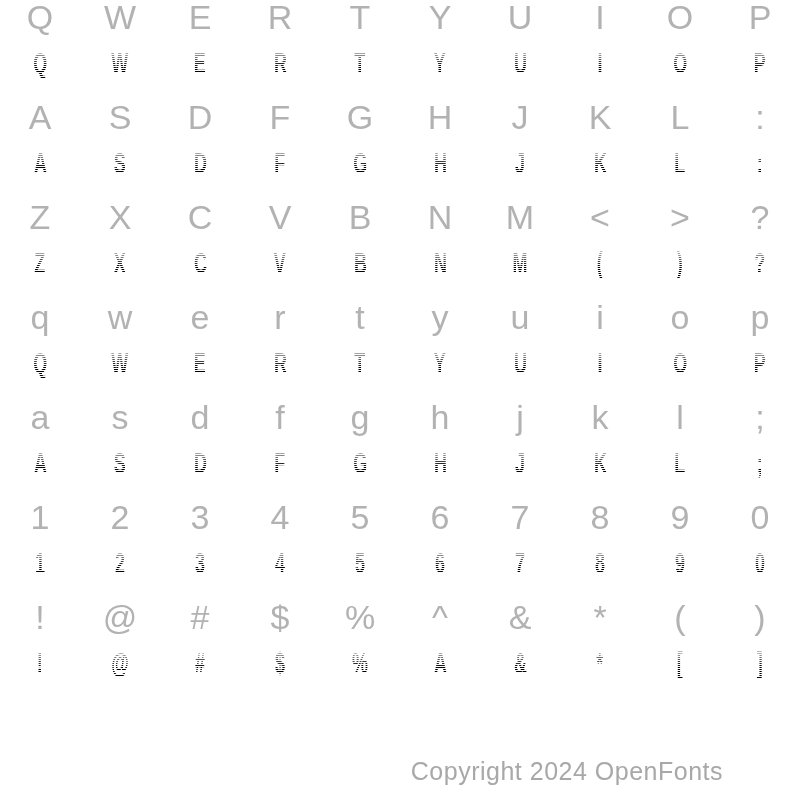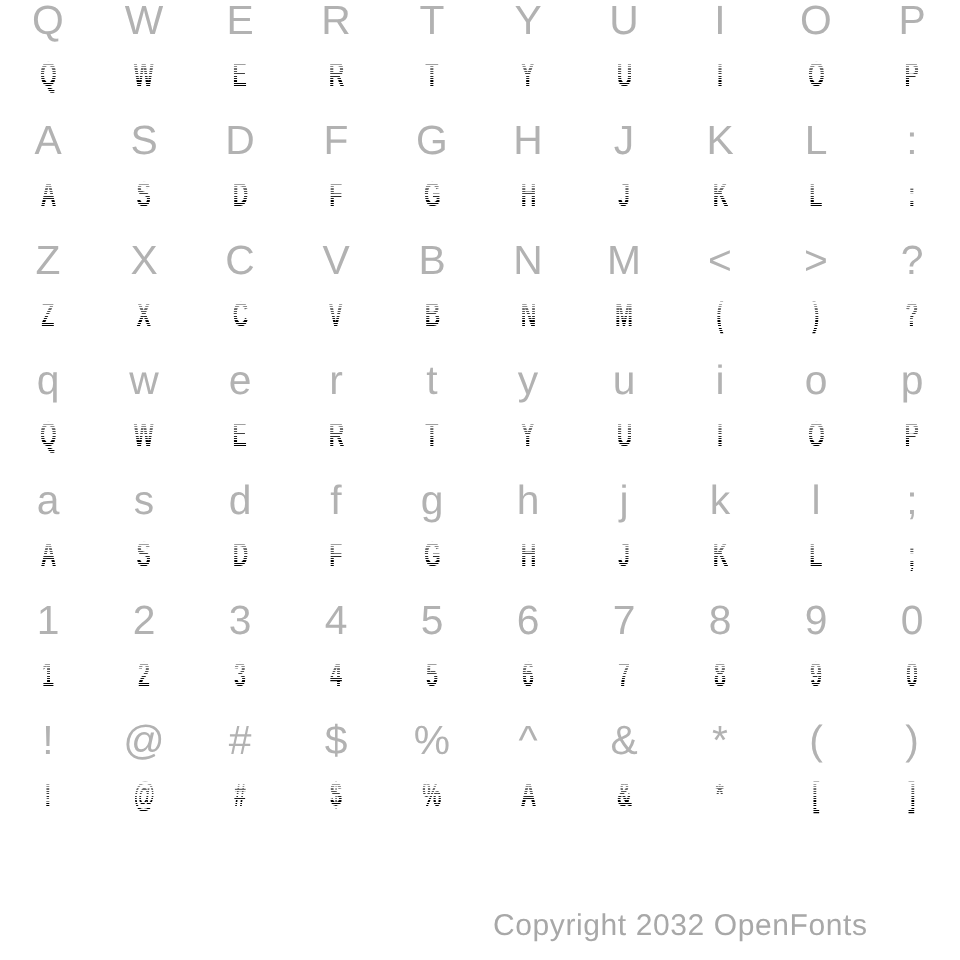--- a/index.html
+++ b/index.html
@@ -272,14 +272,14 @@
           <span class="cell"><span class="glyph">$</span></span>
           <span class="cell"><span class="glyph">%</span></span>
           <span class="cell"><span class="glyph">A</span></span>
           <span class="cell"><span class="glyph">&amp;</span></span>
           <span class="cell"><span class="glyph">*</span></span>
           <span class="cell"><span class="glyph">[</span></span>
           <span class="cell"><span class="glyph">]</span></span>
         </div>
       </div>
     </div>
-  <div id="footer">Copyright 2032 OpenFonts</div>
+  <div id="footer">Copyright 2024 OpenFonts</div>
 </div>
 
 </body></html>

